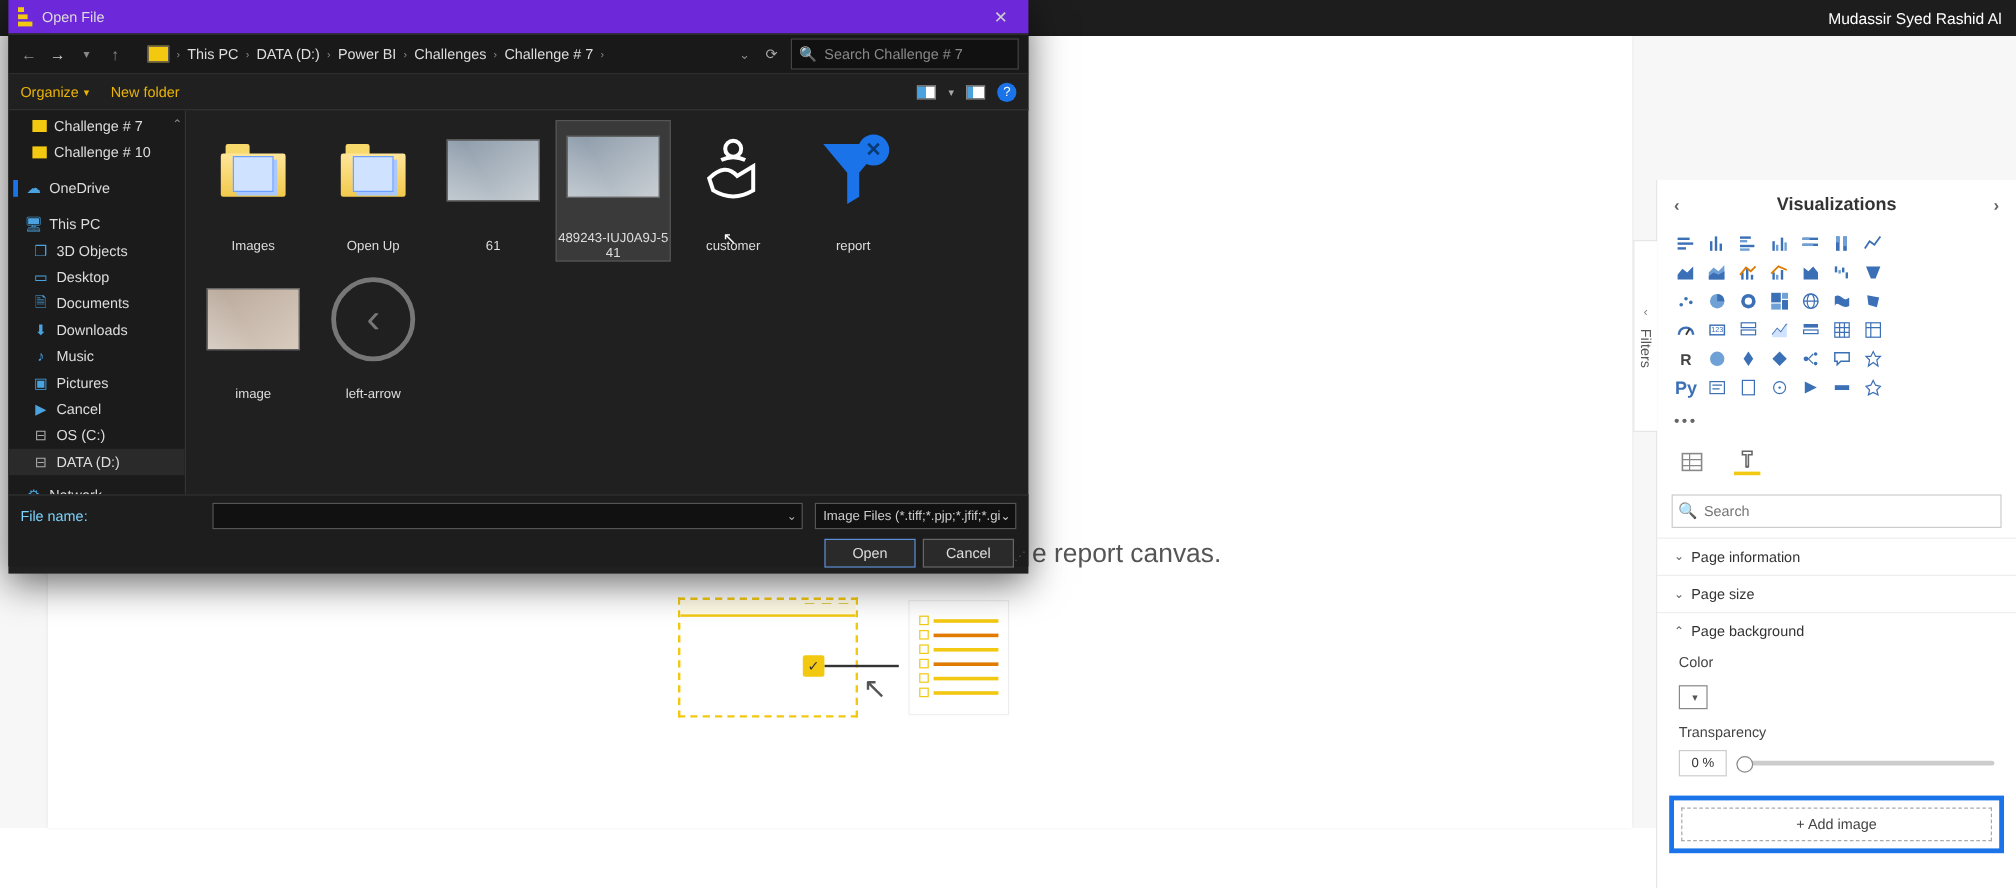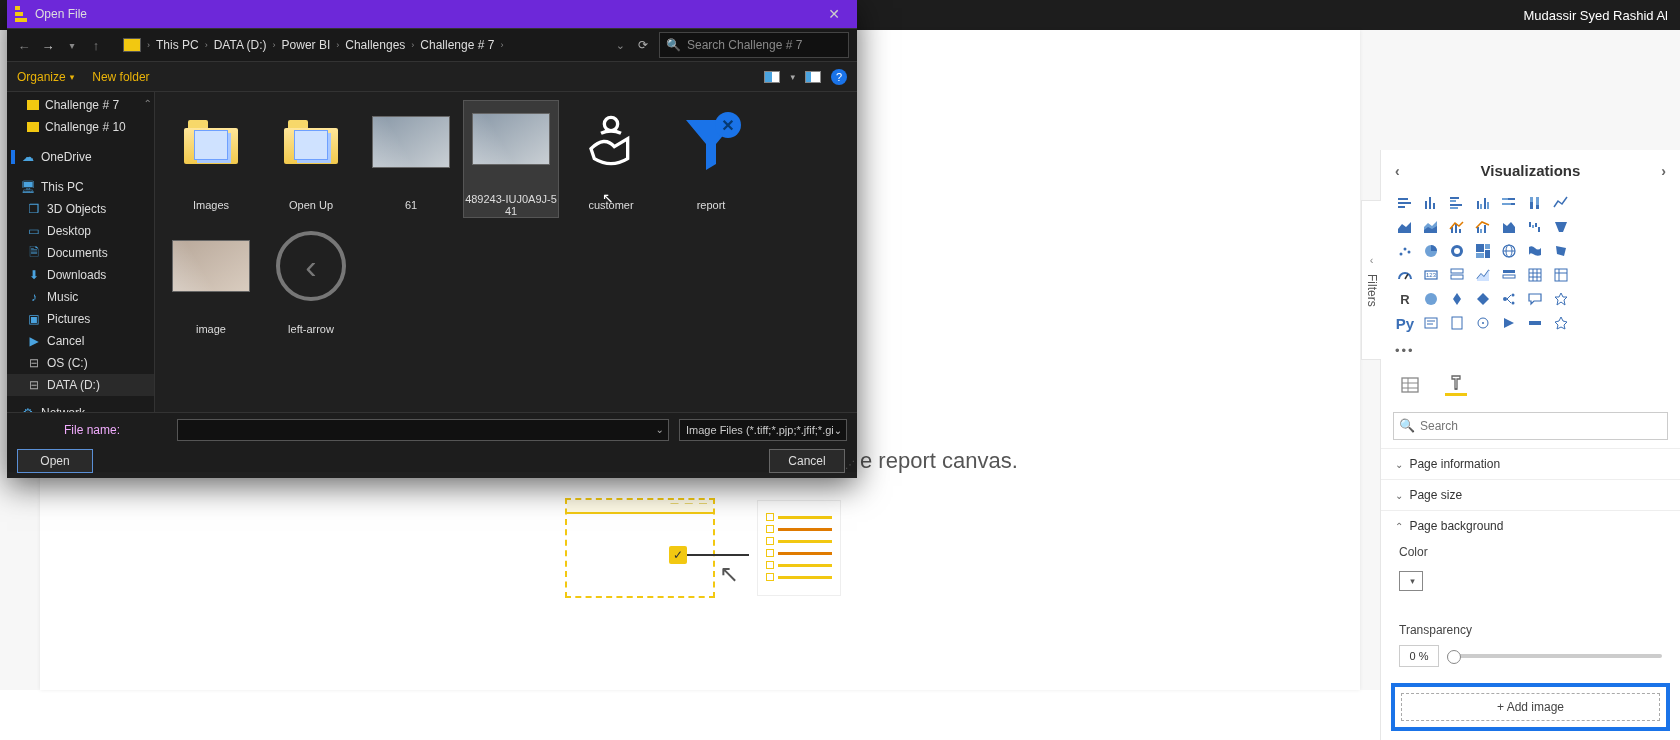--- a/index.html
+++ b/index.html
@@ -84,25 +84,25 @@
   .photo-thumb { width:78px; height:52px; background:linear-gradient(145deg,#8a99a8,#c9cfd4); border:1px solid #666; position:relative; overflow:hidden; }
   .photo-thumb::after { content:''; position:absolute; inset:0; background:linear-gradient(60deg, rgba(255,255,255,.3), transparent 40%); }
   .cust-ico svg { width:70px; height:60px; stroke:#fff; fill:none; stroke-width:5; }
   .filter-ico { position:relative; width:60px; height:60px; }
   .filter-ico svg { width:60px; height:60px; fill:#1a73e8; }
   .filter-ico .x { position:absolute; top:0; right:0; width:26px; height:26px; border-radius:50%; background:#1a73e8; color:#063a73; font-size:16px; display:flex; align-items:center; justify-content:center; font-weight:bold; }
   .left-arrow-ico { width:70px; height:70px; border:4px solid #777; border-radius:50%; display:flex; align-items:center; justify-content:center; color:#777; font-size:34px; }
 
   .dlg-footer { height:60px; background:#1d1d1d; border-top:1px solid #333; padding:6px 10px; display:flex; flex-direction:column; gap:8px; position:relative; }
   .fn-row { display:flex; align-items:center; gap:10px; }
-  .fn-label { width:150px; text-align:center; color:#f0abfc; }
+  .fn-label { width:150px; text-align:left; color:#7dd3fc; }
   .fn-input { flex:1; height:22px; background:#111; border:1px solid #555; position:relative; }
   .fn-input .dd { position:absolute; right:4px; top:4px; color:#aaa; font-size:10px; }
   .filter-dd { width:168px; height:22px; background:#111; border:1px solid #555; display:flex; align-items:center; justify-content:space-between; padding:0 6px; color:#ccc; font-size:11px; white-space:nowrap; overflow:hidden; }
-  .btns-row { display:flex; justify-content:space-between; gap:22px; padding-right:2px; }
+  .btns-row { display:flex; justify-content:flex-end; gap:6px; padding-right:2px; }
   .dlg-btn { width:76px; height:24px; background:#2a2a2a; border:1px solid #666; color:#ddd; display:flex; align-items:center; justify-content:center; }
   .dlg-btn.primary { border-color:#5a8fd6; }
   .resize-grip { position:absolute; right:2px; bottom:2px; color:#555; font-size:10px; }
 
   .cursor { position:absolute; top:190px; left:602px; z-index:200; font-size:14px; color:#fff; pointer-events:none; }
 
   
   .illus-card { border:2px dashed #f2c811; position:absolute; }
   .illus-a { width:150px; height:100px; left:0; top:0; background:#fff; }
   .illus-a-top { height:14px; border-bottom:2px solid #f2c811; background:#fffbe6; position:relative; }
@@ -477,21 +477,21 @@
     <span>Page size</span>
   </div>
   <div class="rp-section">
     <span class="chev">⌃</span>
     <span>Page background</span>
   </div>
 
   <div class="rp-sub">Color</div>
   <div class="rp-sub"><span class="color-swatch"></span></div>
 
-  <div class="rp-sub" style="margin-top:24px;">Transparency</div>
+  <div class="rp-sub" style="margin-top:4px;">Transparency</div>
   <div class="transp-row">
     <div class="transp-val">
       <span>0</span>
       <span>%</span>
     </div>
     <div class="transp-slider"></div>
   </div>
 
   <div class="add-image-wrap">
     <div class="add-image-btn">

